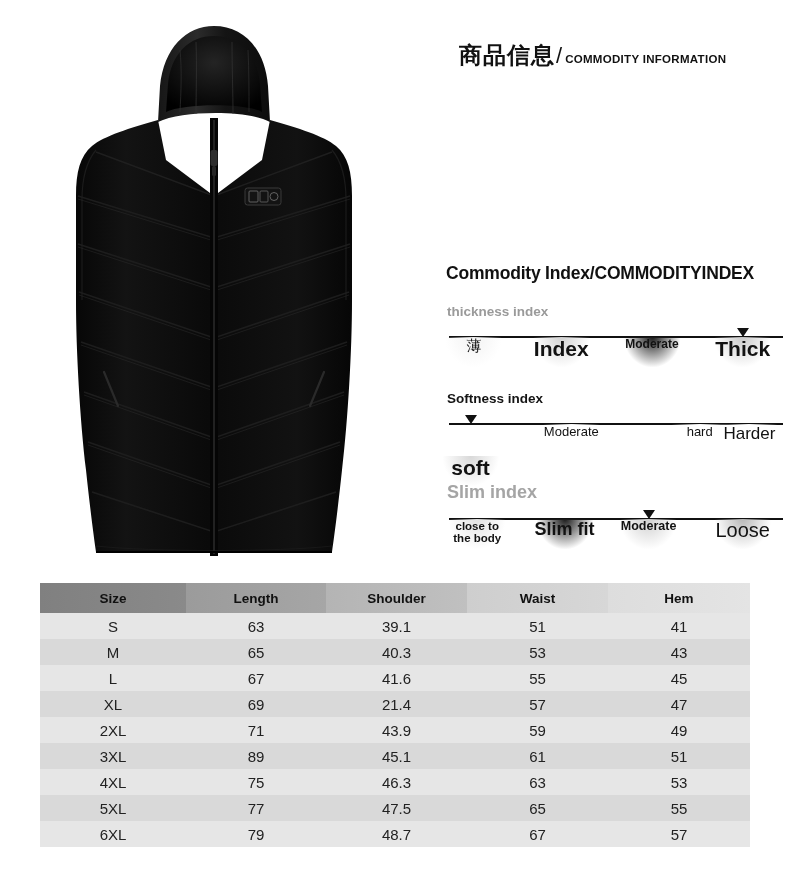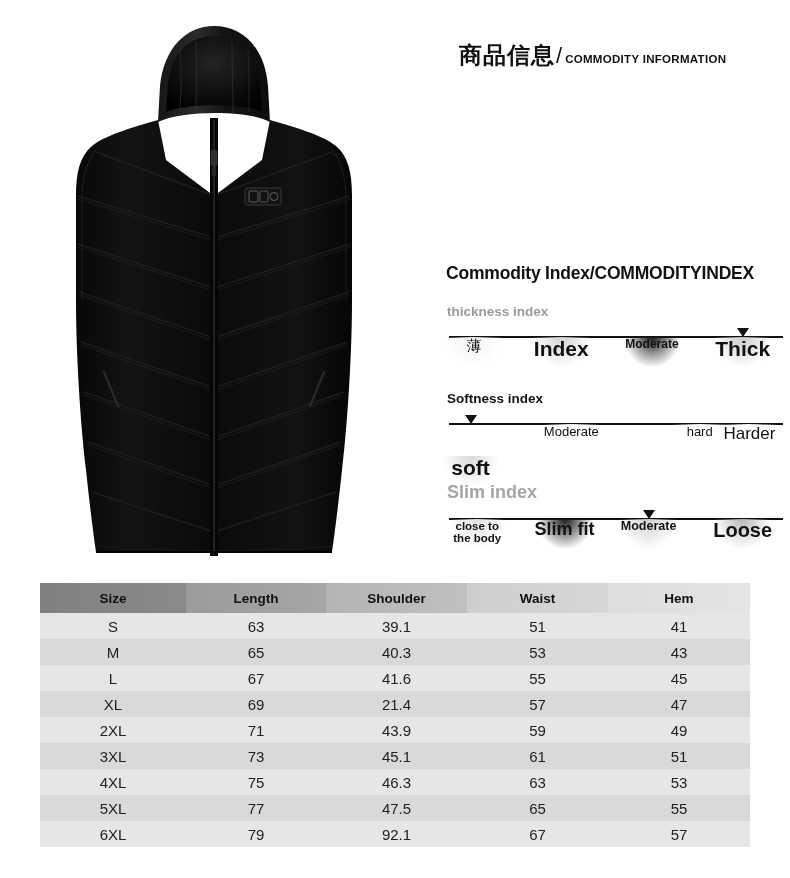--- a/index.html
+++ b/index.html
@@ -377,21 +377,21 @@
           <div class="tick" style="left: 35%;">
             <div class="glow" style="background: radial-gradient(at 50% 0%, rgb(26, 26, 26) 0%, rgba(255, 255, 255, 0) 72%);"></div>
             <span class="tick-text" style="font-size: 18px; font-weight: bold;">Slim fit</span>
           </div>
           <div class="tick" style="left: 60%;">
             <div class="glow" style="background: radial-gradient(at 50% 0%, rgb(207, 207, 207) 0%, rgba(255, 255, 255, 0) 72%);"></div>
             <span class="tick-text" style="font-size: 12.5px; font-weight: bold;">Moderate</span>
           </div>
           <div class="tick" style="left: 88%;">
             <div class="glow" style="background: radial-gradient(at 50% 0%, rgb(184, 184, 184) 0%, rgba(255, 255, 255, 0) 72%);"></div>
-            <span class="tick-text" style="font-size: 20px; font-weight: bold;">Loose</span>
+            <span class="tick-text" style="font-size: 20px; font-weight: normal;">Loose</span>
           </div>
         </div>
     </div>
   </div>
 
 </div>
 
 <table id="size-table">
   <colgroup>
     <col style="width:146px">
@@ -440,21 +440,21 @@
       </tr>
       <tr class="even">
         <td>2XL</td>
         <td>71</td>
         <td>43.9</td>
         <td>59</td>
         <td>49</td>
       </tr>
       <tr class="odd">
         <td>3XL</td>
-        <td>73</td>
+        <td>89</td>
         <td>45.1</td>
         <td>61</td>
         <td>51</td>
       </tr>
       <tr class="even">
         <td>4XL</td>
         <td>75</td>
         <td>46.3</td>
         <td>63</td>
         <td>53</td>
@@ -462,18 +462,18 @@
       <tr class="odd">
         <td>5XL</td>
         <td>77</td>
         <td>47.5</td>
         <td>65</td>
         <td>55</td>
       </tr>
       <tr class="even">
         <td>6XL</td>
         <td>79</td>
-        <td>92.1</td>
+        <td>48.7</td>
         <td>67</td>
         <td>57</td>
       </tr>
     </tbody>
 </table>
 
 </body></html>

